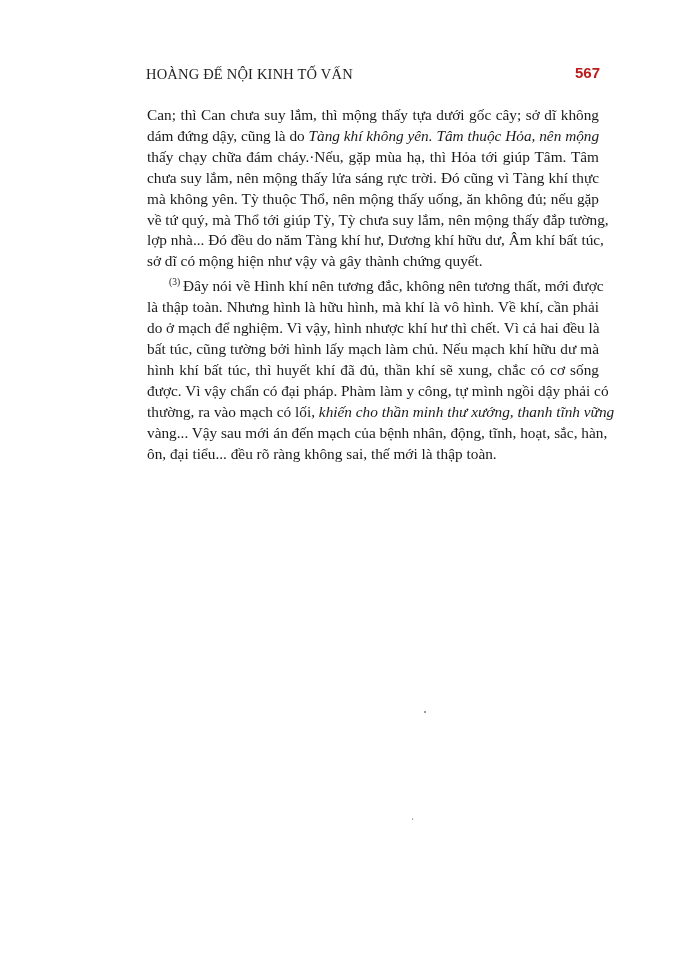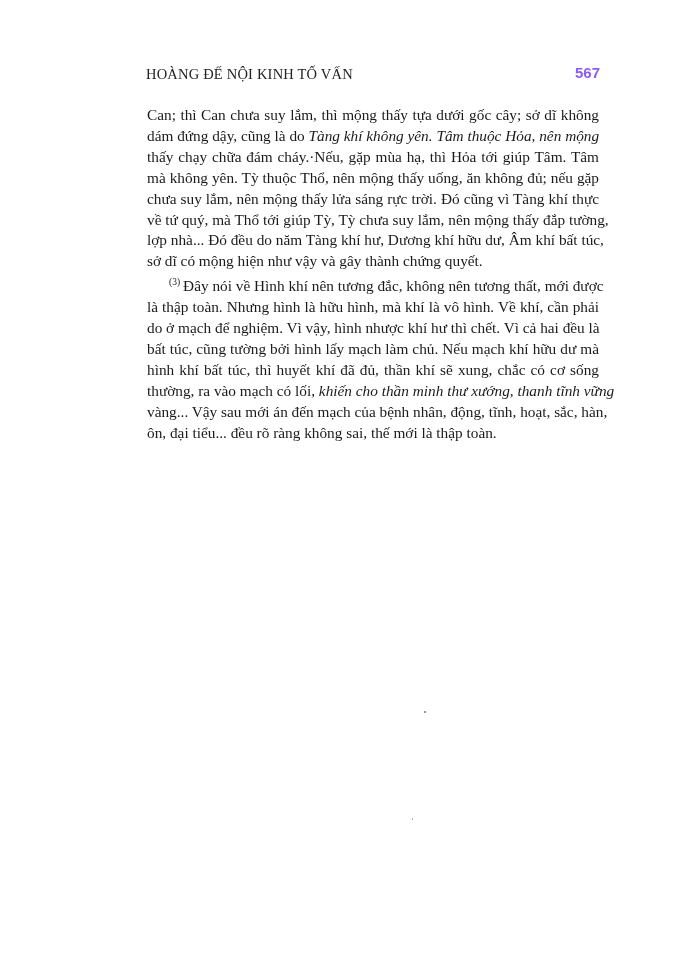--- a/index.html
+++ b/index.html
@@ -11,21 +11,21 @@
   .header {
     position: absolute; left: 146px; top: 66px; width: 454px; height: 22px; text-align: right;
   }
   .running-title {
     position: absolute; left: 0; top: 0;
     font-size: 14.5px; letter-spacing: 0.2px; color: #222;
   }
   .page-number {
     position: absolute; right: 0; top: -2px;
     font-family: "Liberation Sans", "DejaVu Sans", sans-serif;
-    font-size: 15px; font-weight: bold; color: #8b5cf6;
+    font-size: 15px; font-weight: bold; color: #b91c1c;
   }
   .body-text {
     position: absolute; left: 147px; top: 105px; width: 452px;
     font-size: 15.3px; line-height: 20.9px; text-align: justify;
   }
   .line { display: block; white-space: nowrap; text-align: justify; text-align-last: justify; }
   .line.last { text-align-last: left; }
   .line.indent { padding-left: 22px; }
   .fnref { font-size: 9.5px; vertical-align: 6px; margin-right: 3px; }
   i { font-style: italic; }
@@ -37,32 +37,33 @@
 <div class="header">
   <span class="running-title">HOÀNG ĐẾ NỘI KINH TỐ VẤN</span>
   <span class="page-number">567</span>
 </div>
 
 <div class="body-text">
   <div>
     <span class="line">Can; thì Can chưa suy lắm, thì mộng thấy tựa dưới gốc cây; sở dĩ không</span>
     <span class="line"><span>dám đứng dậy, cũng là do </span><i>Tàng khí không yên. Tâm thuộc Hỏa, nên mộng</i></span>
     <span class="line">thấy chạy chữa đám cháy.·Nếu, gặp mùa hạ, thì Hỏa tới giúp Tâm. Tâm</span>
+    <span class="line">chưa suy lắm, nên mộng thấy lửa sáng rực trời. Đó cũng vì Tàng khí thực</span>
     <span class="line">mà không yên. Tỳ thuộc Thổ, nên mộng thấy uống, ăn không đủ; nếu gặp</span>
-    <span class="line">chưa suy lắm, nên mộng thấy lửa sáng rực trời. Đó cũng vì Tàng khí thực</span>
     <span class="line">về tứ quý, mà Thổ tới giúp Tỳ, Tỳ chưa suy lắm, nên mộng thấy đắp tường,</span>
     <span class="line">lợp nhà... Đó đều do năm Tàng khí hư, Dương khí hữu dư, Âm khí bất túc,</span>
     <span class="line last">sở dĩ có mộng hiện như vậy và gây thành chứng quyết.</span>
   </div>
   <div>
     <span class="line indent"><sup class="fnref">(3)</sup><span>Đây nói về Hình khí nên tương đắc, không nên tương thất, mới được</span></span>
     <span class="line">là thập toàn. Nhưng hình là hữu hình, mà khí là vô hình. Về khí, cần phải</span>
     <span class="line">do ở mạch để nghiệm. Vì vậy, hình nhược khí hư thì chết. Vì cả hai đều là</span>
     <span class="line">bất túc, cũng tường bởi hình lấy mạch làm chủ. Nếu mạch khí hữu dư mà</span>
     <span class="line">hình khí bất túc, thì huyết khí đã đủ, thần khí sẽ xung, chắc có cơ sống</span>
+    <span class="line">được. Vì vậy chẩn có đại pháp. Phàm làm y công, tự mình ngồi dậy phải có</span>
     <span class="line"><span>thường, ra vào mạch có lối, </span><i>khiến cho thần minh thư xướng, thanh tĩnh vững</i></span>
     <span class="line">vàng... Vậy sau mới án đến mạch của bệnh nhân, động, tĩnh, hoạt, sắc, hàn,</span>
     <span class="line last">ôn, đại tiểu... đều rõ ràng không sai, thế mới là thập toàn.</span>
   </div>
 </div>
 
 <div class="speck" style="left:424px; top:711px;"></div>
 <div class="speck" style="left:412px; top:818px; width:1px; height:2px; background:#999;"></div>
 
 </body></html>

